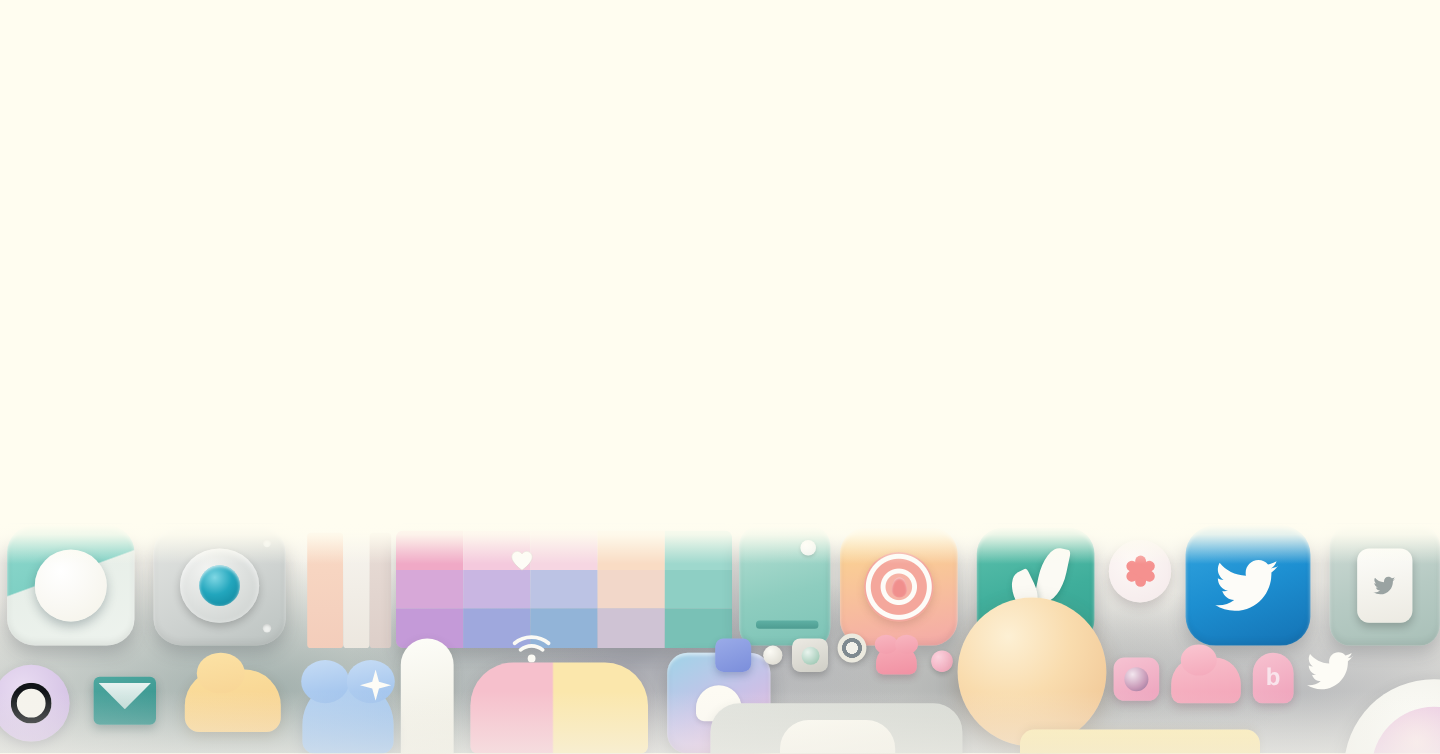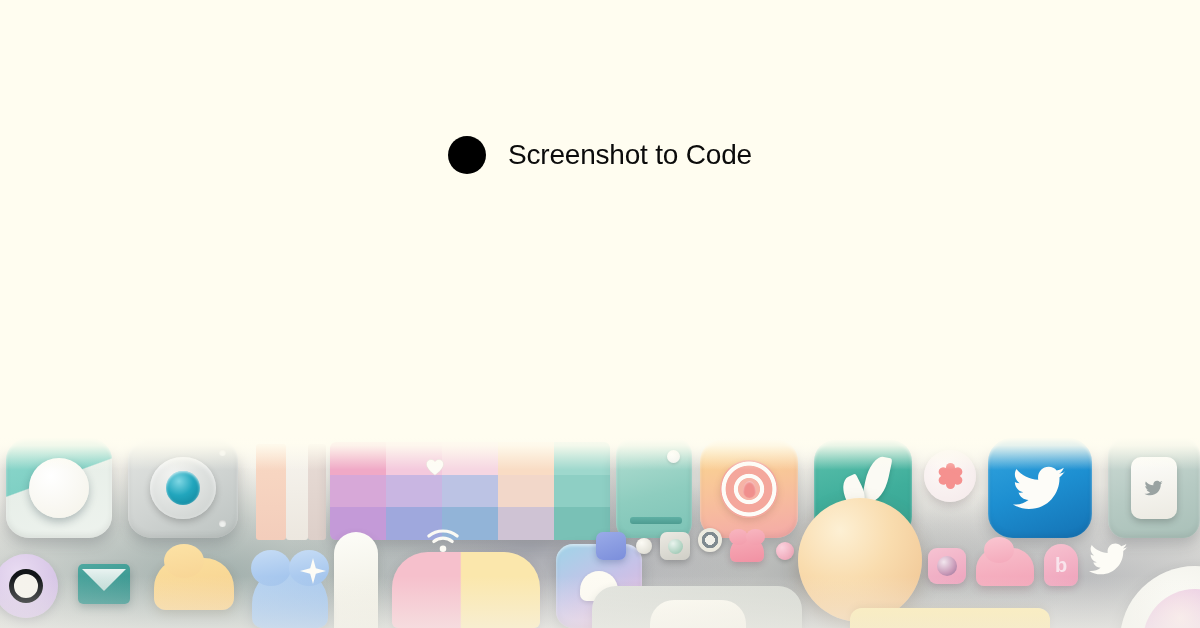--- a/index.html
+++ b/index.html
@@ -440,24 +440,20 @@
   }
 </style>
 </head>
 <body>
 
 <div class="og-card">
 
   <div class="text-block">
 
 
-    <div class="brand-row">
-      <div class="brand-logo"></div>
-      <div class="brand-name">Screenshot to Code</div>
-    </div>
 
   </div>
 
   <div class="icon-strip">
     <div class="strip-bg"></div>
 
     <div class="tile t-teal">
       <div class="disc"></div>
     </div>
 

